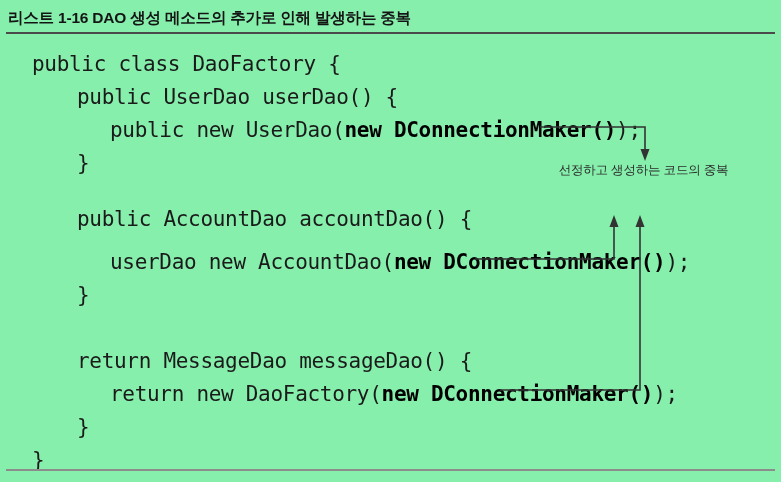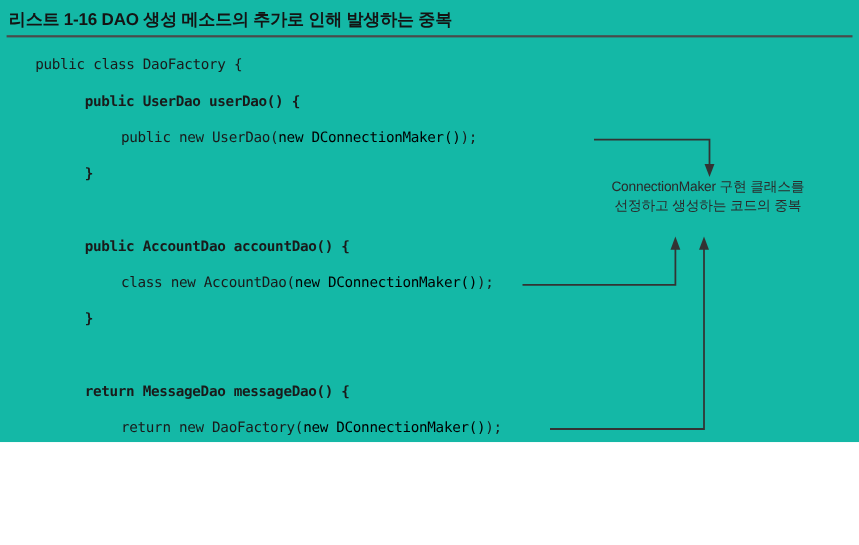--- a/index.html
+++ b/index.html
@@ -3,22 +3,22 @@
 <meta charset="utf-8">
 <style>
   html, body {
     margin: 0;
     padding: 0;
     background: #ffffff;
   }
   #page {
     position: relative;
     width: 781px;
-    height: 402px;
-    background: #14b8a6;
+    height: 482px;
+    background: #86efac;
     overflow: hidden;
     font-family: "Liberation Sans", sans-serif;
   }
   .title {
     position: absolute;
     left: 8px;
     top: 8px;
     font-family: "Liberation Sans", sans-serif;
     font-size: 15.5px;
     font-weight: bold;
@@ -44,31 +44,31 @@
   }
   .code {
     position: absolute;
     left: 0;
     top: 52px;
     width: 781px;
   }
   .code-line {
     position: absolute;
     font-family: "DejaVu Sans Mono", "Liberation Mono", monospace;
-    font-size: 13px;
+    font-size: 21px;
     color: #1a1a1a;
     white-space: pre;
     letter-spacing: -0.3px;
   }
   .code-line b {
-    font-weight: normal;
+    font-weight: bold;
     color: #000000;
   }
   .ind0 { left: 32px; }
-  .ind1 { left: 77px; font-weight: bold; }
+  .ind1 { left: 77px; }
   .ind2 { left: 110px; }
 
   .annotation {
     position: absolute;
     left: 536px;
     top: 162px;
     width: 215px;
     font-family: "Liberation Sans", sans-serif;
     font-size: 12.5px;
     line-height: 17px;
@@ -96,23 +96,23 @@
   <div class="code">
 
     <div class="code-line ind0" style="top:0px;"><span>public class DaoFactory {</span></div>
 
     <div class="code-line ind1" style="top:33px;"><span>public UserDao userDao() {</span></div>
 
     <div class="code-line ind2" style="top:66px;"><span>public new UserDao(</span><b>new DConnectionMaker()</b><span>);</span></div>
 
     <div class="code-line ind1" style="top:99px;"><span>}</span></div>
 
-    <div class="code-line ind1" style="top:165px;"><span>public AccountDao accountDao() {</span></div>
+    <div class="code-line ind1" style="top:155px;"><span>public AccountDao accountDao() {</span></div>
 
-    <div class="code-line ind2" style="top:198px;"><span>class new AccountDao(</span><b>new DConnectionMaker()</b><span>);</span></div>
+    <div class="code-line ind2" style="top:198px;"><span>userDao new AccountDao(</span><b>new DConnectionMaker()</b><span>);</span></div>
 
     <div class="code-line ind1" style="top:231px;"><span>}</span></div>
 
     <div class="code-line ind1" style="top:297px;"><span>return MessageDao messageDao() {</span></div>
 
     <div class="code-line ind2" style="top:330px;"><span>return new DaoFactory(</span><b>new DConnectionMaker()</b><span>);</span></div>
 
     <div class="code-line ind1" style="top:363px;"><span>}</span></div>
 
     <div class="code-line ind0" style="top:396px;"><span>}</span></div>
@@ -124,19 +124,18 @@
       <path d="M 540 127 L 645 127 L 645 150"></path>
       <path d="M 475 259 L 614 259 L 614 226"></path>
       <path d="M 500 390 L 640 390 L 640 226"></path>
     </g>
     <polygon points="645,161 640.5,149 649.5,149" fill="#333333"></polygon>
     <polygon points="614,215 609.5,227 618.5,227" fill="#333333"></polygon>
     <polygon points="640,215 635.5,227 644.5,227" fill="#333333"></polygon>
   </svg>
 
   <div class="annotation">
-    <div>ConnectionMaker 구현 클래스를</div>
     <div>선정하고 생성하는 코드의 중복</div>
   </div>
 
   <div class="rule-bottom"></div>
 
 </div>
 
 </body></html>

